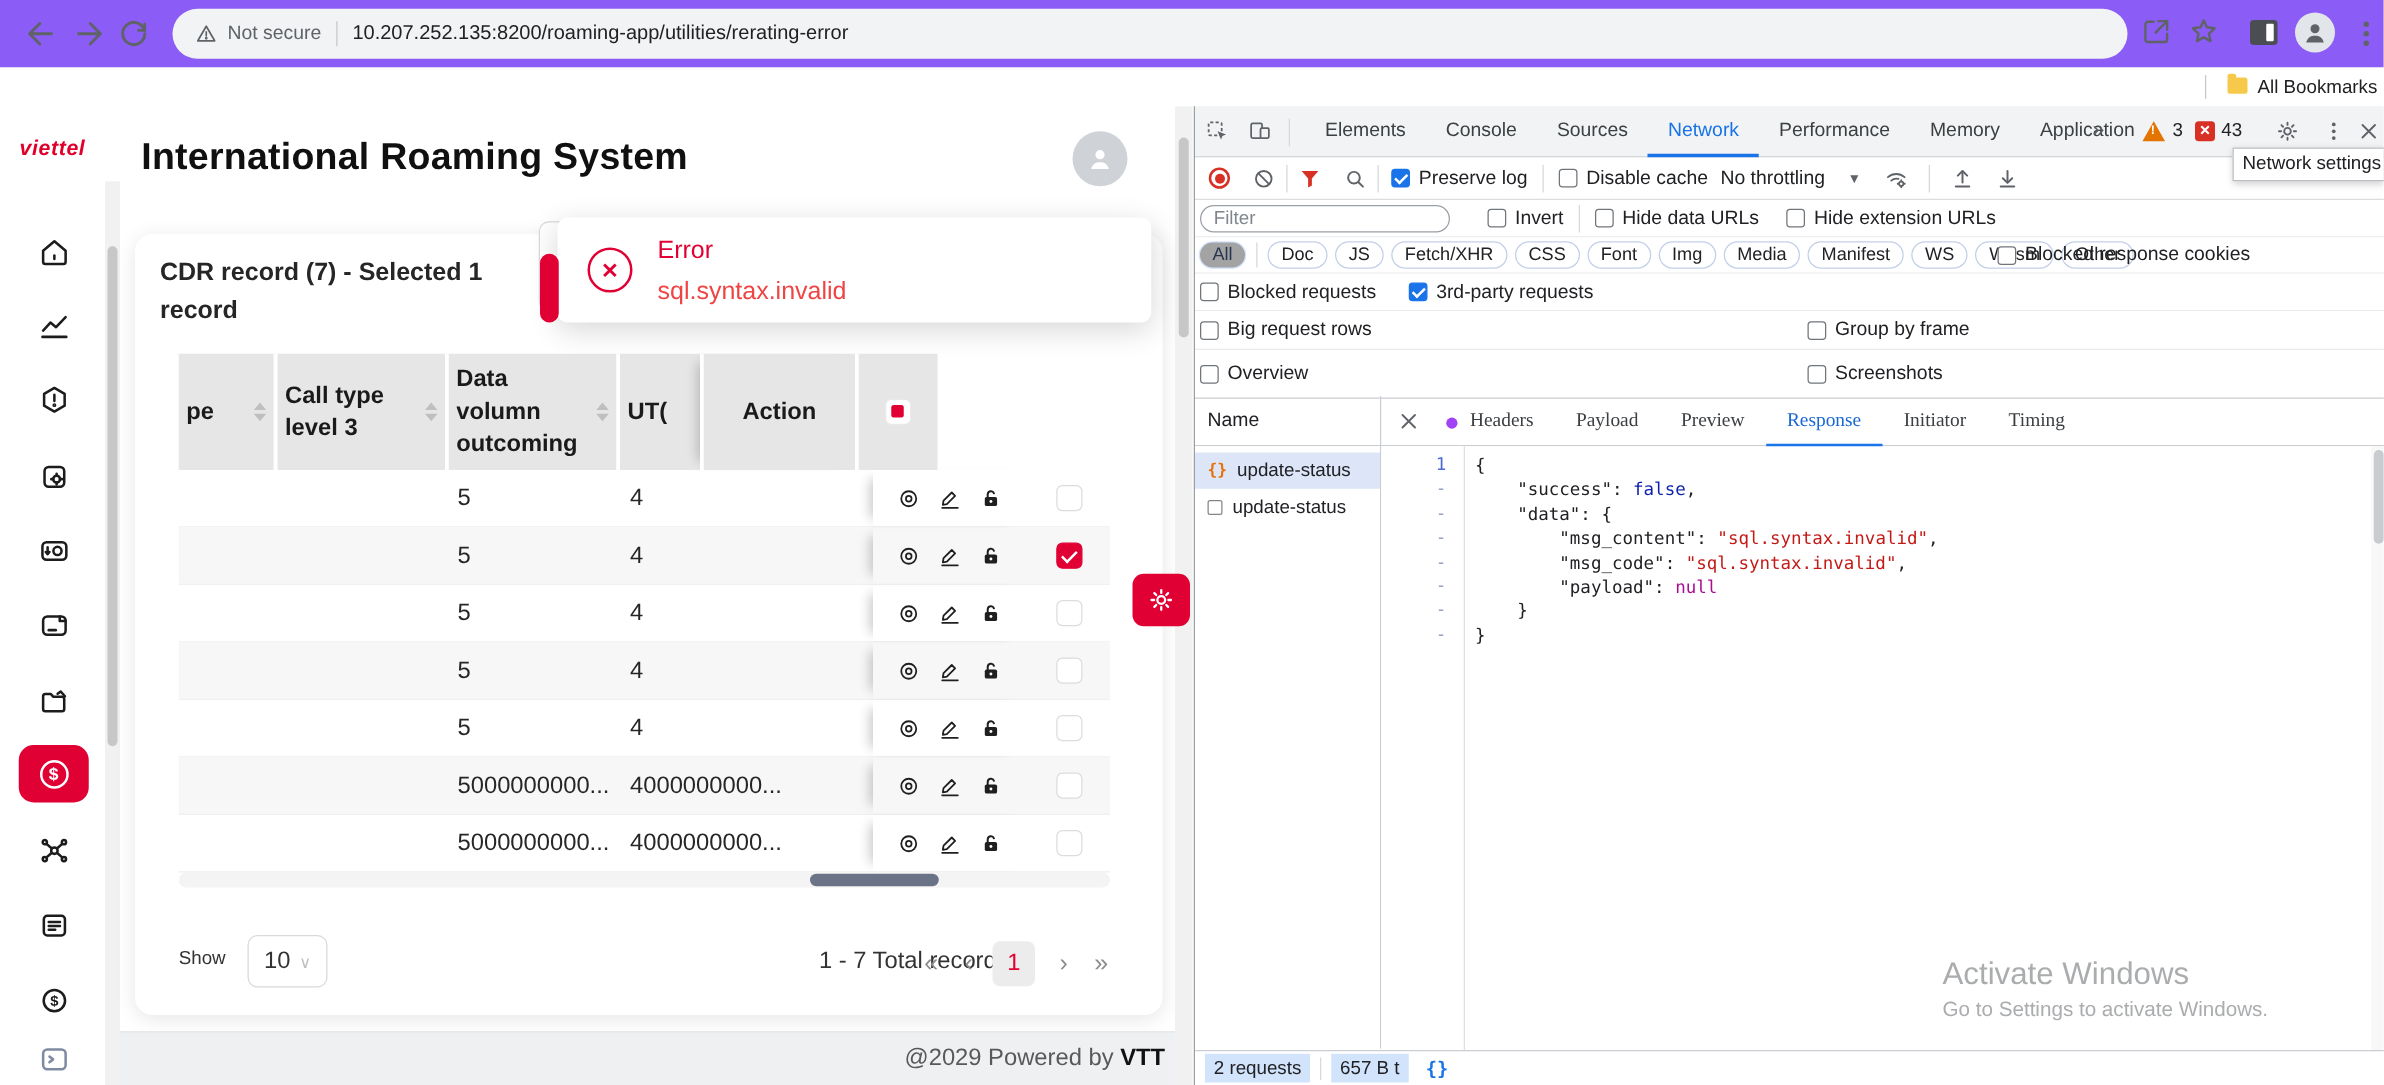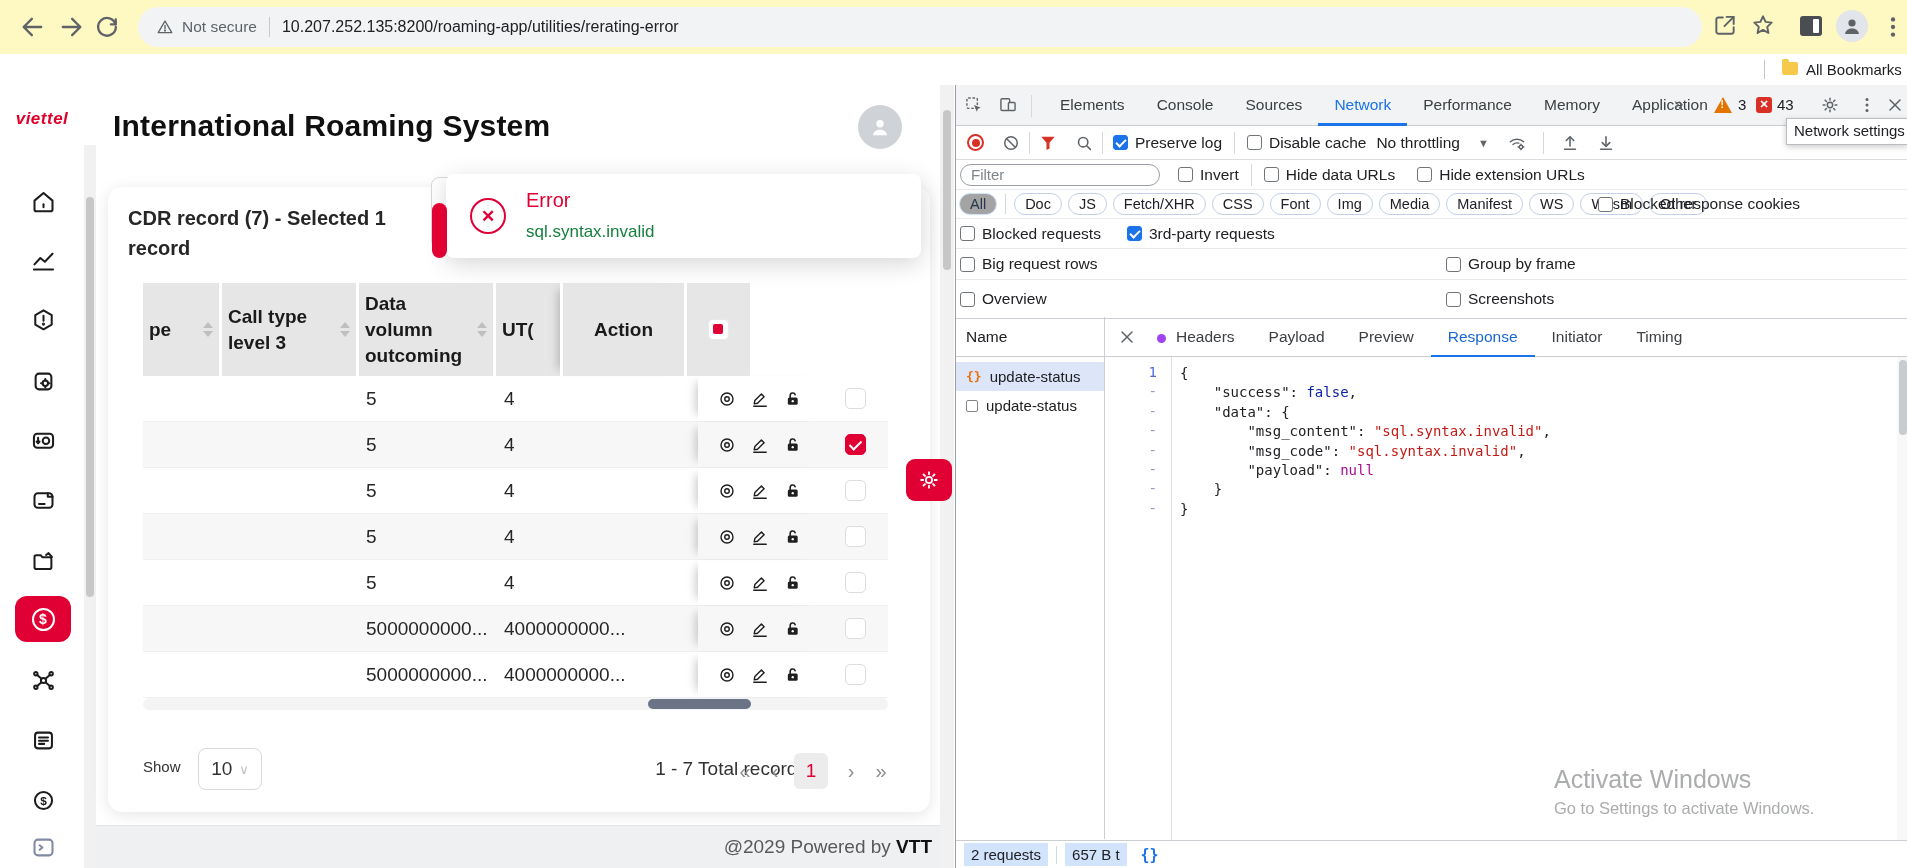--- a/index.html
+++ b/index.html
@@ -1,21 +1,21 @@
 <!DOCTYPE html>
 <html><head>
 <meta charset="utf-8">
 <style>
   * { margin:0; padding:0; box-sizing:border-box; }
   html,body { width:1907px; height:868px; }
   body { font-family:"Liberation Sans", sans-serif; background:#fff; overflow:hidden; position:relative; }
   .abs { position:absolute; }
 
   
-  #chrome-top { left:0; top:0; width:1907px; height:54px; background:#fef9c3; }
+  #chrome-top { left:0; top:0; width:1907px; height:54px; background:#8b5cf6; }
   .nav-ic { top:13px; width:28px; height:28px; color:#5f6368; }
   .nav-ic svg { width:100%; height:100%; }
   #omnibox { left:138px; top:7px; width:1564px; height:40px; background:#f1f3f4; border-radius:20px; display:flex; align-items:center; padding-left:18px; }
   #omnibox .warn { width:18px; height:18px; color:#5f6368; margin-right:8px; }
   #omnibox .sec { font-size:15.5px; color:#5f6368; }
   #omnibox .sep { width:1px; height:20px; background:#c6c9cc; margin:0 12px; }
   #omnibox .url { font-size:16px; color:#202124; }
   .tb-right { top:12px; width:26px; height:26px; color:#5f6368; }
   .tb-right svg { width:100%; height:100%; }
   #side-panel-ic { top:16px; width:22px; height:20px; background:#4a4d51; border-radius:3px; }
@@ -52,21 +52,21 @@
 
   #card { left:12px; top:102px; width:822px; height:625px; background:#fff; border-radius:14px; box-shadow:0 3px 16px rgba(0,0,0,.10); }
   #card-heading { left:20px; top:16px; width:295px; font-size:20px; font-weight:700; color:#262626; line-height:30px; }
 
   
   #hidden-btn { left:335px; top:92px; width:26px; height:72px; background:#fff; border:1px solid #d9d9d9; border-radius:8px; z-index:19; }
   #toast { left:350px; top:89px; width:475px; height:84px; background:#fff; border-radius:8px; box-shadow:0 6px 24px rgba(0,0,0,.16); z-index:20; }
   #toast-bar { left:-14px; top:29px; width:15px; height:55px; background:#e00034; border-radius:8px; }
   #toast-icon { left:24px; top:24px; width:36px; height:36px; border:2.5px solid #e00034; border-radius:50%; color:#e00034; display:flex; align-items:center; justify-content:center; font-size:17px; font-weight:700; }
   #toast-title { left:80px; top:15px; font-size:20px; color:#e00034; }
-  #toast-msg { left:80px; top:48px; font-size:17px; color:#15803d; }
+  #toast-msg { left:80px; top:48px; font-size:20px; color:#ef4444; }
 
   
   #table { left:35px; top:96px; width:745px; }
   .thead { display:flex; height:93px; }
   .th { background:#e6e6e6; border-left:3px solid #fff; display:flex; align-items:center; padding:0 6px; font-size:19px; font-weight:600; color:#1a1a1a; line-height:26px; position:relative; }
   .th:first-child { border-left:none; }
   .th .lbl { flex:1; overflow:hidden; white-space:normal; }
   .sort { display:flex; flex-direction:column; gap:3px; margin-left:4px; }
   .sort i { width:0; height:0; border-left:5px solid transparent; border-right:5px solid transparent; }
   .sort .up { border-bottom:6px solid #bfbfbf; }
@@ -148,21 +148,21 @@
   #dt-cbrow3 { top:195px; height:38px; }
   .cb-left { margin-left:4px; } .cb-mid { margin-left:26px; }
   .cb-right { position:absolute; left:490px; }
 
   #dt-panelhead { top:233px; height:39px; border-top:1px solid #cacdd1; border-bottom:1px solid #cacdd1; background:#fff; }
   #name-head { left:10px; top:9px; font-size:15.5px; color:#202124; }
   #name-col-border { left:148px; top:0; width:1px; height:522px; background:#cacdd1; }
   #detail-x { left:161px; top:8px; width:22px; height:22px; color:#5f6368; }
   #detail-x svg { width:20px; height:20px; }
   #detail-dot { left:201px; top:15px; width:9px; height:9px; border-radius:50%; background:#a142f4; }
-  #detail-tabs { left:203px; top:0; height:39px; display:flex; }
+  #detail-tabs { left:203px; top:0; height:39px; display:flex;font-family:Liberation Serif, serif; }
   .detail-tab { padding:0 17px; line-height:36px; font-size:15.5px; color:#3c4043; }
   .detail-tab.active { color:#1967d2; border-bottom:3px solid #1a73e8; }
 
   #dt-content { top:272px; height:483px; background:#fff; }
   .req-row { left:0; width:148px; height:29px; display:flex; align-items:center; gap:8px; padding-left:10px; font-size:15px; color:#202124; }
   .req-row.selected { background:#dce6f8; }
   .req-ic-json { color:#e8710a; font-family:"DejaVu Sans Mono", monospace; font-weight:700; font-size:13px; }
   .req-ic-doc { width:12px; height:12px; border:1.5px solid #80868b; border-radius:2px; }
   #code-gutter { left:149px; top:0; width:66px; height:483px; background:#fff; }
   #gutter-border { left:215px; top:0; width:1px; height:483px; background:#e0e0e0; }
@@ -740,21 +740,21 @@
         </svg></span>
     <span class="tbtn"><svg viewBox="0 0 24 24" fill="none" stroke="currentColor" stroke-width="1.9" stroke-linecap="round" stroke-linejoin="round">
           <path d="M12 4.5V15"></path>
           <path d="m7.5 11.5 4.5 4.5 4.5-4.5"></path>
           <path d="M5.5 19.5h13"></path>
         </svg></span>
   </div>
 
   <div class="abs dt-row" id="dt-filterrow">
     <input id="dt-filter-input" placeholder="Filter" style="">
-    <label class="dt-cb" style="margin-left:18px">
+    <label class="dt-cb" style="margin-left:30px">
         <span class="cbx"></span>
         <span>Invert</span>
       </label>
     <span class="vsep" style="margin:0 12px"></span>
     <label class="dt-cb">
         <span class="cbx"></span>
         <span>Hide data URLs</span>
       </label>
     <label class="dt-cb" style="margin-left:22px">
         <span class="cbx"></span>

